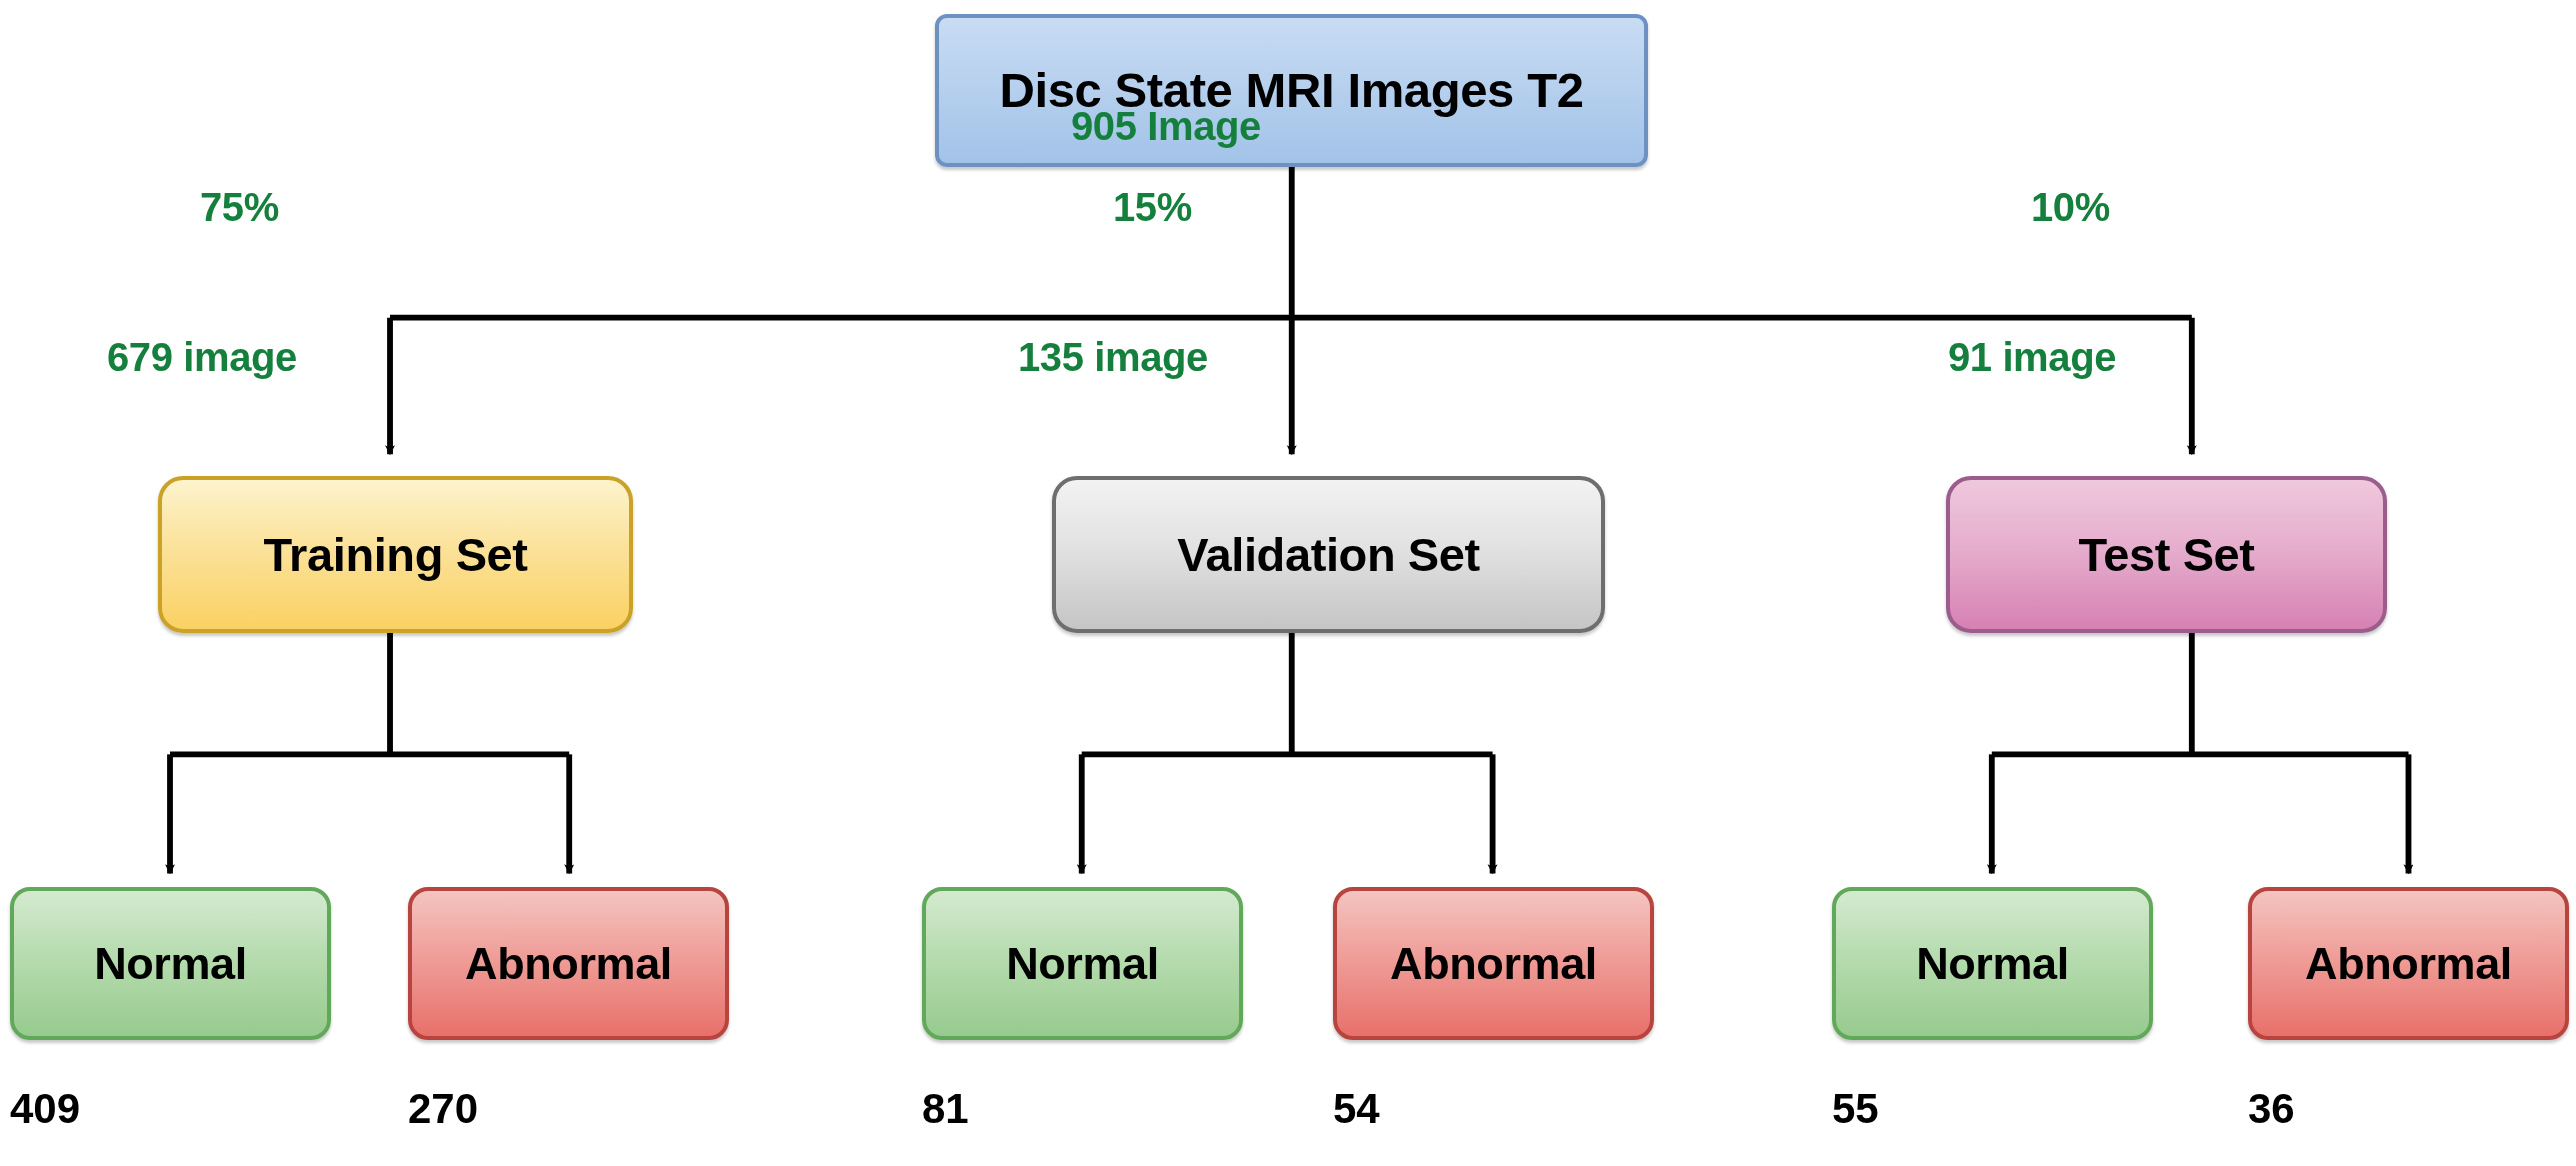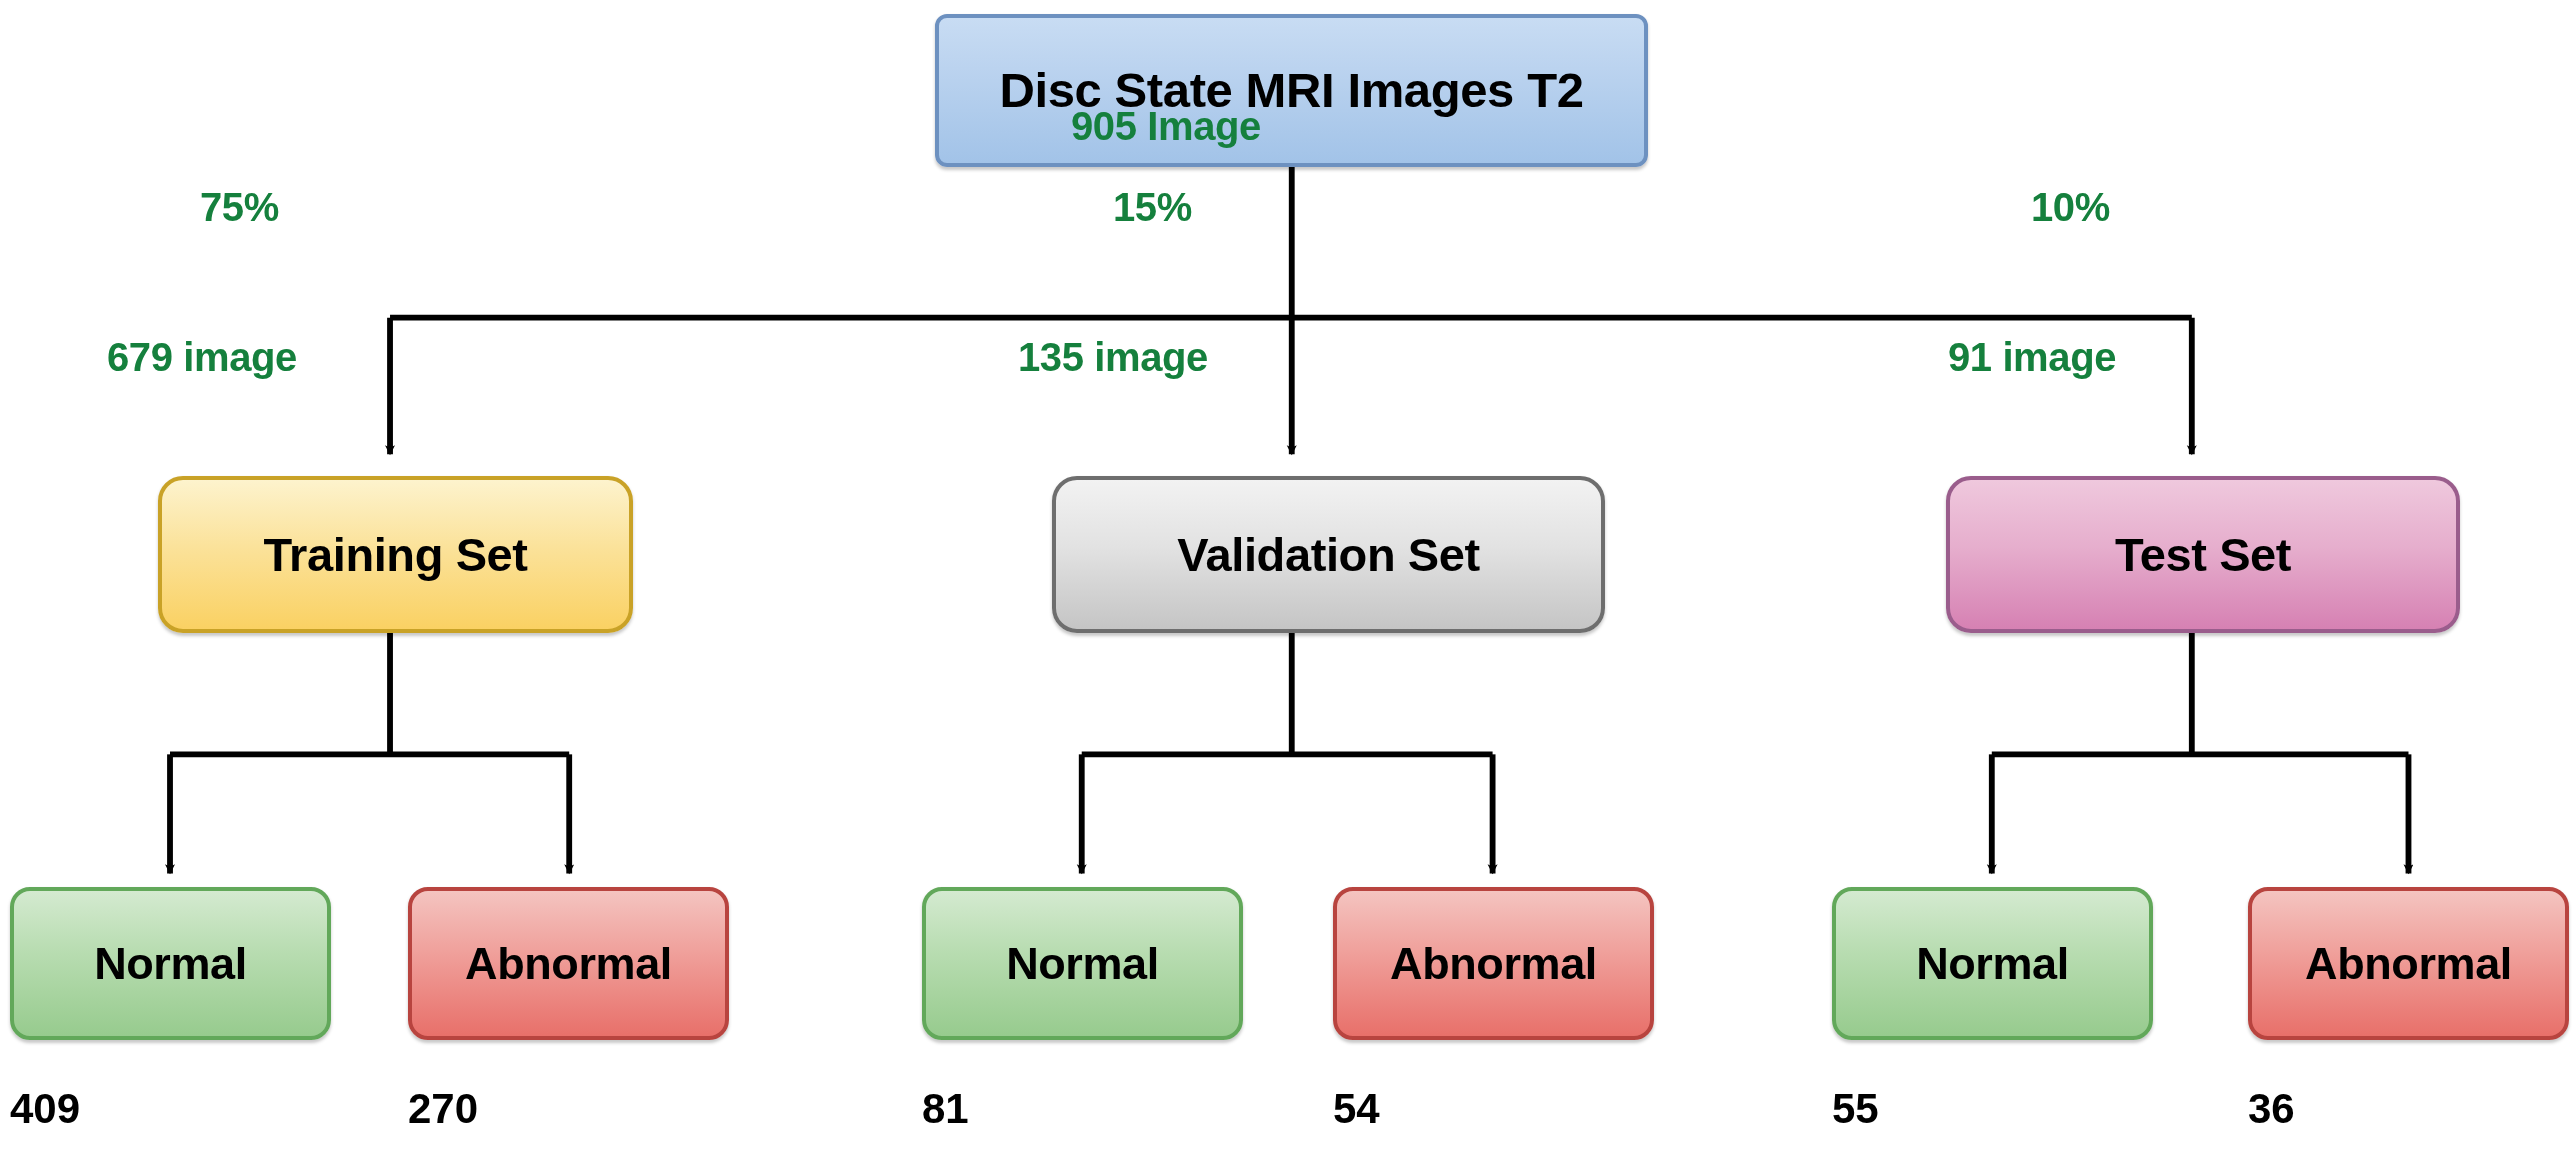--- a/index.html
+++ b/index.html
@@ -71,21 +71,21 @@
   }
   .node-validation {
     left: 1052px;
     width: 553px;
     border-color: #6e6e6e;
     background: linear-gradient(180deg, #f2f2f2 0%, #e2e2e2 45%, #c5c5c5 100%);
     box-shadow: 0 2.5px 3.3px rgba(0,0,0,0.22);
   }
   .node-test {
     left: 1946px;
-    width: 514px;
+    width: 441px;
     border-color: #9a5d8c;
     background: linear-gradient(180deg, #efc8dd 0%, #e6aecd 45%, #d681b3 100%);
     box-shadow: 0 2.5px 3.3px rgba(0,0,0,0.22);
   }
 
   .node-leaf {
     top: 887px;
     width: 321px;
     height: 153px;
     font-size: 45px;

